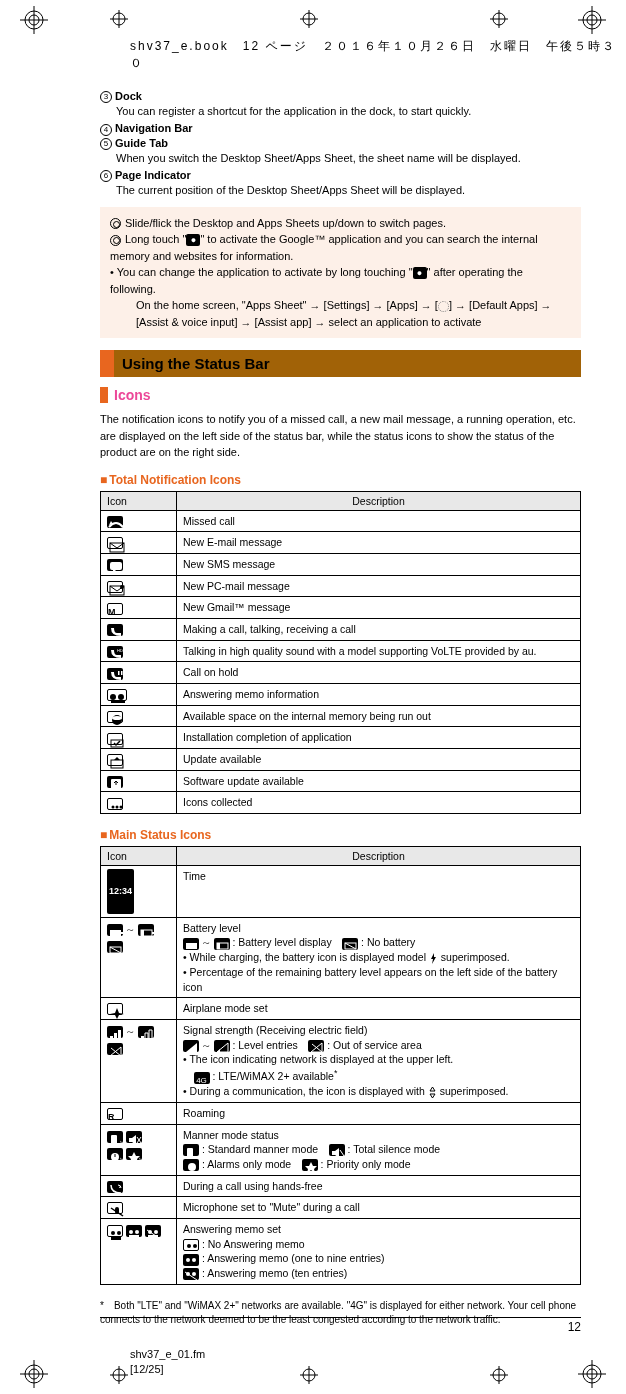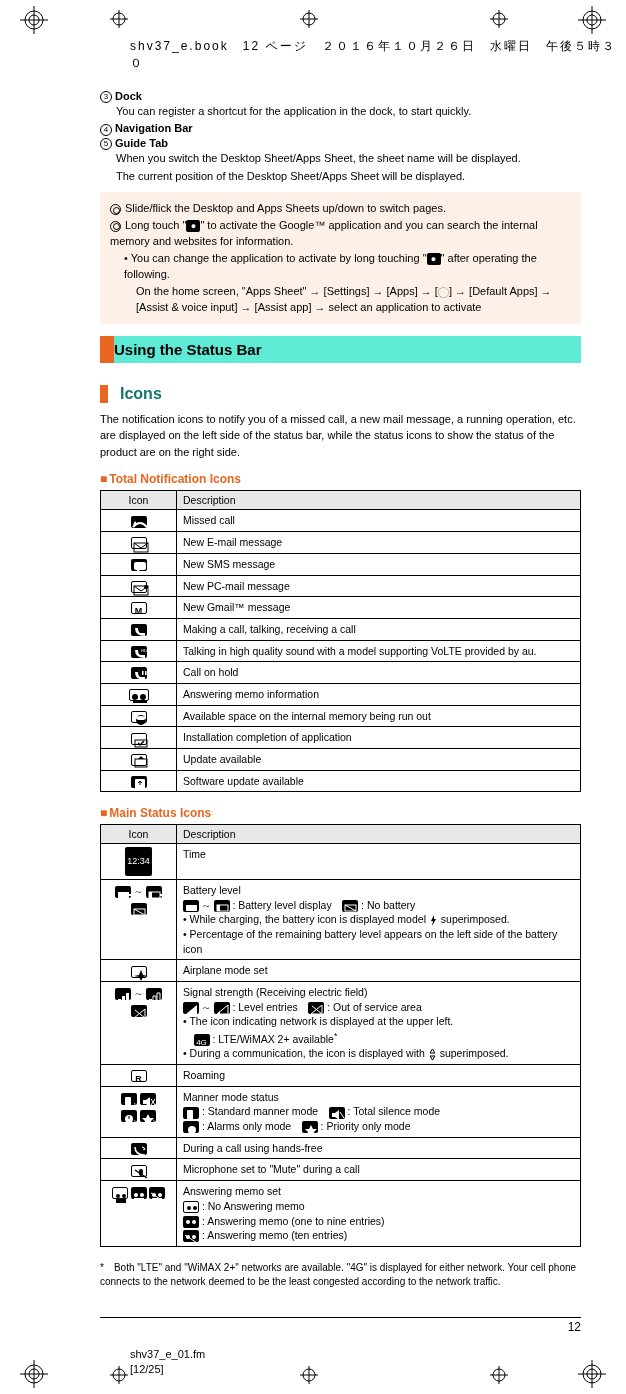--- a/index.html
+++ b/index.html
@@ -22,35 +22,35 @@
 .page{padding:90px 45px 60px 100px;min-height:1394px;position:relative}
 .num-item{margin-bottom:1px}
 .circled-num{display:inline-block;border:1px solid #000;border-radius:50%;width:12px;height:12px;text-align:center;line-height:10px;font-size:8px;margin-right:3px;vertical-align:middle}
 .item-title{font-weight:bold;font-size:11px}
 .item-desc{margin-left:16px;margin-bottom:3px;line-height:1.4}
 .note-box{background:#fdf0e8;padding:8px 10px;margin-top:8px;margin-bottom:12px;line-height:1.5}
 .note-circle{display:inline-block;width:11px;height:11px;border:1.5px solid #000;border-radius:50%;position:relative;vertical-align:middle;margin-right:4px}
 .note-circle::after{content:"";position:absolute;width:5px;height:5px;border:1px solid #000;border-radius:50%;top:1.5px;left:1.5px}
 .inline-icon-box{display:inline-block;background:#000;color:#fff;width:14px;height:12px;border-radius:2px;text-align:center;font-size:9px;line-height:12px;vertical-align:middle}
 .inline-gear{display:inline-block;width:11px;height:11px;border:1px dotted #888;border-radius:50%;vertical-align:middle}
-.sub-bullet{margin-left:14px}
+.sub-bullet{}
 .sub-sub{margin-left:26px}
-.section-bar{background:#5eead4;border-left:14px solid #e8661f;padding:5px 0;font-size:15px;font-weight:bold;margin-bottom:22px}
-.sub-section{font-size:16px;font-weight:bold;color:#0f766e;border-left:8px solid #e8661f;padding-left:12px;margin-bottom:8px}
+.section-bar{background:#a16207;border-left:14px solid #e8661f;padding:5px 8px;font-size:15px;font-weight:bold;margin-bottom:10px}
+.sub-section{font-size:14px;font-weight:bold;color:#ec4899;border-left:8px solid #e8661f;padding-left:6px;margin-bottom:8px}
 .intro-text{line-height:1.5;margin-bottom:12px}
 .sub-heading{font-weight:bold;color:#e8661f;font-size:12px;margin-bottom:4px}
 .sub-heading::before{content:"■";color:#e8661f;margin-right:2px}
 table{width:100%;border-collapse:collapse;margin-bottom:14px}
-th{background:#e8e8e8;font-weight:normal;font-size:10.5px;padding:3px 6px;border:1px solid #000;text-align:left}
+th{background:#e8e8e8;font-weight:normal;font-size:10.5px;padding:3px 6px;border:1px solid #000;text-align:center}
 td{border:1px solid #000;padding:3px 6px;font-size:10.5px;vertical-align:top;line-height:1.4}
-.icon-col{width:76px;text-align:center}
+.icon-col{width:76px;text-align:left}
 .icon-box{display:inline-block;background:#000;width:16px;height:12px;border-radius:2px;vertical-align:middle}
 .icon-box.outline{background:#fff;border:1.5px solid #000}
 .white-text{color:#fff;font-size:8px;line-height:12px;display:inline-block;width:100%;text-align:center}
-.time-icon{display:inline-block;background:#000;color:#fff;font-size:9px;font-weight:normal;padding:8px 2px;border-radius:2px}
+.time-icon{display:inline-block;background:#000;color:#fff;font-size:9px;font-weight:bold;padding:16px 2px;border-radius:2px}
 .tilde{margin:0 2px}
 .sub-icon-line{}
 .footnote{font-size:10px;line-height:1.4;margin-top:2px}
 .page-num{position:absolute;bottom:60px;right:45px;font-size:12px}
 .page-line{position:absolute;bottom:76px;left:100px;right:45px;border-top:1px solid #000}
 .footer-text{position:absolute;bottom:18px;left:130px;font-size:11px;line-height:1.3}
 .bolt{display:inline-block;width:9px;height:11px;vertical-align:middle}
 .updown{display:inline-block;width:9px;height:11px;vertical-align:middle}
 svg{display:inline-block;vertical-align:middle}
 .icon-sv{width:18px;height:14px}
@@ -115,20 +115,21 @@
     </svg></div>
 
 <div class="header-text">shv37_e.book　12 ページ　２０１６年１０月２６日　水曜日　午後５時３０</div>
 
 <div class="page">
 <div class="num-item"><span class="circled-num">3</span><span class="item-title">Dock</span></div>
 <div class="item-desc">You can register a shortcut for the application in the dock, to start quickly.</div>
 <div class="num-item"><span class="circled-num">4</span><span class="item-title">Navigation Bar</span></div>
 <div class="num-item"><span class="circled-num">5</span><span class="item-title">Guide Tab</span></div>
 <div class="item-desc">When you switch the Desktop Sheet/Apps Sheet, the sheet name will be displayed.</div>
+<div class="num-item"><span class="circled-num">6</span><span class="item-title">Page Indicator</span></div>
 <div class="item-desc">The current position of the Desktop Sheet/Apps Sheet will be displayed.</div>
 
 <div class="note-box">
 <div><span class="note-circle"></span><span>Slide/flick the Desktop and Apps Sheets up/down to switch pages.</span></div>
 <div><span class="note-circle"></span><span>Long touch "</span><span class="inline-icon-box">●</span><span>" to activate the Google™ application and you can search the internal memory and websites for information.</span></div>
 <div class="sub-bullet">• <span>You can change the application to activate by long touching "</span><span class="inline-icon-box">●</span><span>" after operating the following.</span></div>
 <div class="sub-sub"><span>On the home screen, "Apps Sheet" → [Settings] → [Apps] → [</span><span class="inline-gear"></span><span>] → [Default Apps] → [Assist &amp; voice input] → [Assist app] → select an application to activate</span></div>
 </div>
 
 <div class="section-bar">Using the Status Bar</div>
@@ -224,20 +225,28 @@
                 <path d="M6 3 L9 0 L12 3" fill="#000"></path>
               </svg></span></td>
           <td>Update available</td>
         </tr>
 <tr>
           <td class="icon-col"><span class="icon-box"><svg class="icon-sv" viewBox="0 0 18 14">
                 <rect x="4" y="2" width="10" height="10" rx="1" fill="#fff"></rect>
                 <path d="M9 4 L9 8 M7 6 L9 4 L11 6" stroke="#000" fill="none"></path>
               </svg></span></td>
           <td>Software update available</td>
+        </tr>
+<tr>
+          <td class="icon-col"><span class="icon-box outline"><svg class="icon-sv" viewBox="0 0 18 14">
+                <circle cx="5" cy="7" r="1.5" fill="#000"></circle>
+                <circle cx="9" cy="7" r="1.5" fill="#000"></circle>
+                <circle cx="13" cy="7" r="1.5" fill="#000"></circle>
+              </svg></span></td>
+          <td>Icons collected</td>
         </tr>
 </tbody>
     </table>
 
 <div class="sub-heading">Main Status Icons</div>
 <table>
 <tbody>
         <tr>
           <th class="icon-col">Icon</th>
           <th>Description</th>

